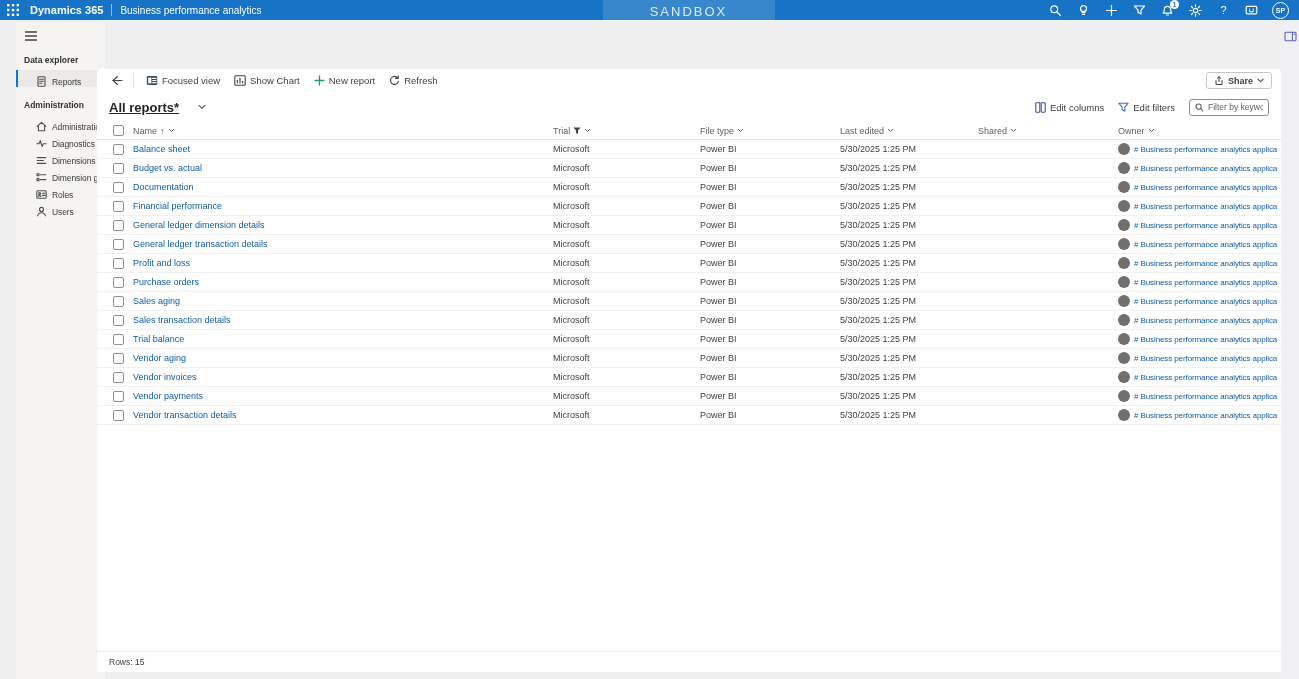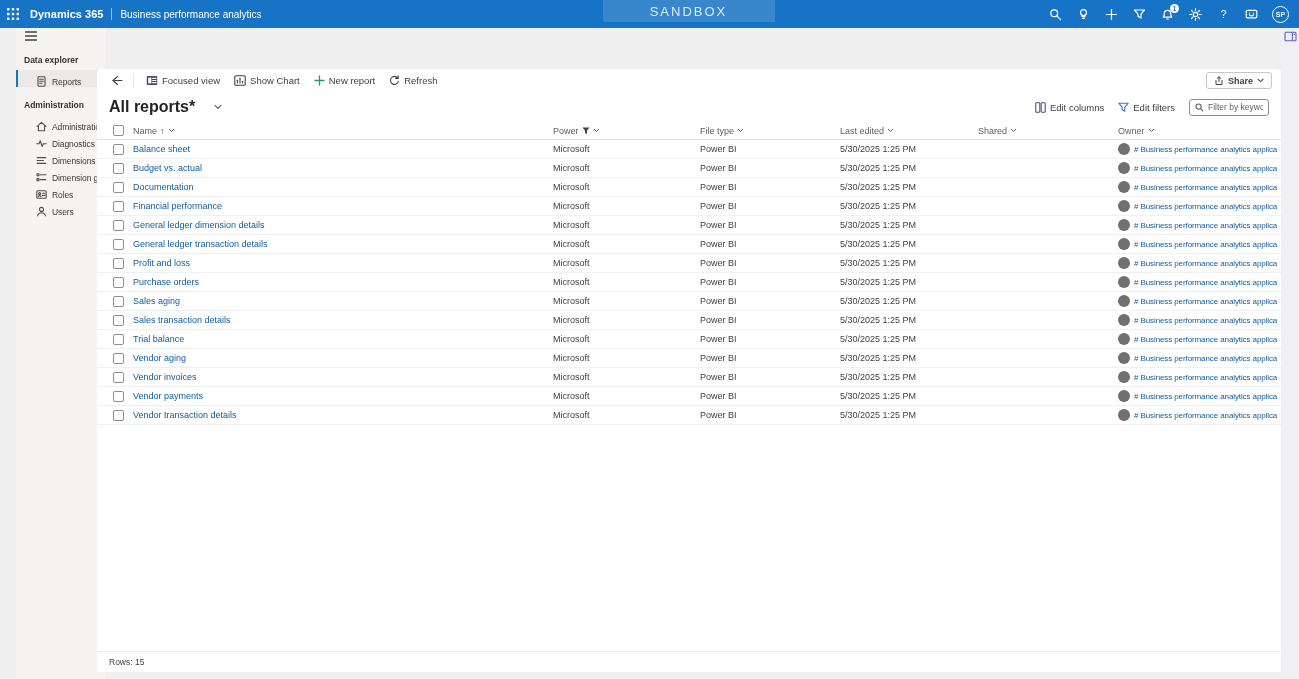--- a/index.html
+++ b/index.html
@@ -4,21 +4,21 @@
 <style>
   * { box-sizing: border-box; margin: 0; padding: 0; }
   html,body { width:1299px; height:679px; overflow:hidden; }
   body {
     font-family:"Liberation Sans", sans-serif;
     background:#efefef; position:relative; color:#424242; cursor:default;
   }
   svg { display:block; }
 
   
-  .topbar{ position:absolute; top:0; left:0; right:0; height:28px; background:#1673c5;
+  .topbar{ position:absolute; top:0; left:0; right:0; height:20px; background:#1673c5;
     display:flex; align-items:center; color:#fff; z-index:10;justify-content:flex-end; }
   .tb-left{ display:flex; align-items:center; height:100%; }
   .waffle-btn{ width:26px; height:100%; display:flex; align-items:center; justify-content:center; }
   .brand{ font-size:11px; font-weight:700; margin-left:4px; white-space:nowrap; }
   .tb-sep{ width:1px; height:12px; background:rgba(255,255,255,.55); margin:0 8px; }
   .appname{ font-size:10px; white-space:nowrap; }
   .env-band{ position:absolute; left:50%; transform:translateX(-50%); top:0; height:22px; width:172px;
     background:rgba(255,255,255,.15); display:flex; align-items:center; justify-content:center;
     font-size:13px; letter-spacing:2px; color:#d9ebfb;margin-left:39px; }
   .tb-right{ margin-left:auto; display:flex; align-items:center; gap:13px; padding-right:10px; }
@@ -55,21 +55,21 @@
   .tool-btn{ display:flex; align-items:center; gap:4px; padding:0 7px; height:20px; cursor:pointer; border-radius:3px; white-space:nowrap; }
   .tool-btn svg{ fill:none; stroke:#424242; stroke-width:1.1; stroke-linecap:round; stroke-linejoin:round; }
   .back-btn{ padding:0 5px; }
   .tool-sep{ width:1px; height:14px; background:#e4e4e4; margin:0 5px; }
   .share-btn{ margin-left:auto; display:flex; align-items:center; gap:4px; border:1px solid #c7c7c7; background:#fff;
     border-radius:3px; height:17px; padding:0 7px; font-size:9px; color:#424242; cursor:pointer;font-weight:bold; }
   .share-btn svg{ fill:none; stroke:#424242; stroke-width:1; stroke-linecap:round; stroke-linejoin:round; }
 
   
   .view-header{ height:30px; display:flex; align-items:center; padding:0 12px; flex:none; }
-  .page-title{ font-size:16px; font-weight:700; color:#242424; display:flex; align-items:center; gap:19px; cursor:pointer; }
+  .page-title{ font-size:13px; font-weight:700; color:#242424; display:flex; align-items:center; gap:19px; cursor:pointer;text-decoration:underline; }
   .chev svg{ stroke:#616161; fill:none; stroke-width:1.2; stroke-linecap:round; stroke-linejoin:round; }
   .vh-right{ margin-left:auto; display:flex; align-items:center; gap:14px; font-size:9.5px; color:#424242; }
   .vh-btn{ display:flex; align-items:center; gap:4px; cursor:pointer; white-space:nowrap; }
   .vh-btn svg{ fill:none; stroke-width:1.1; stroke-linecap:round; stroke-linejoin:round; }
   .filter-box{ display:flex; align-items:center; gap:4px; width:80px; height:17px; border:1px solid #8f8f8f;
     border-radius:3px; background:#fff; padding:0 5px; }
   .filter-box svg{ stroke:#616161; fill:none; stroke-width:1.1; flex:none; }
   .filter-box input{ border:none; outline:none; width:100%; font-size:8.5px; font-family:"Liberation Sans",sans-serif; color:#424242; background:transparent; }
   .filter-box input::placeholder{ color:#616161; }
 
@@ -390,21 +390,21 @@
         <span class="checkbox"></span>
       </div>
     <div class="hdr-cell">
       <span>Name</span>
       <span class="sort-arrow">↑</span>
       <svg class="chv" width="7" height="5" viewBox="0 0 7 5">
           <path d="M1 1 3.5 3.5 6 1"></path>
         </svg>
     </div>
     <div class="hdr-cell">
-      <span>Power</span>
+      <span>Trial</span>
       <svg width="8" height="8" viewBox="0 0 8 8">
           <path d="M0.5 0.5h7L5 3.4V7L3 6V3.4z" fill="#424242" stroke="none"></path>
         </svg>
       <svg class="chv" width="7" height="5" viewBox="0 0 7 5">
           <path d="M1 1 3.5 3.5 6 1"></path>
         </svg>
     </div>
     <div class="hdr-cell">
       <span>File type</span>
       <svg class="chv" width="7" height="5" viewBox="0 0 7 5">

